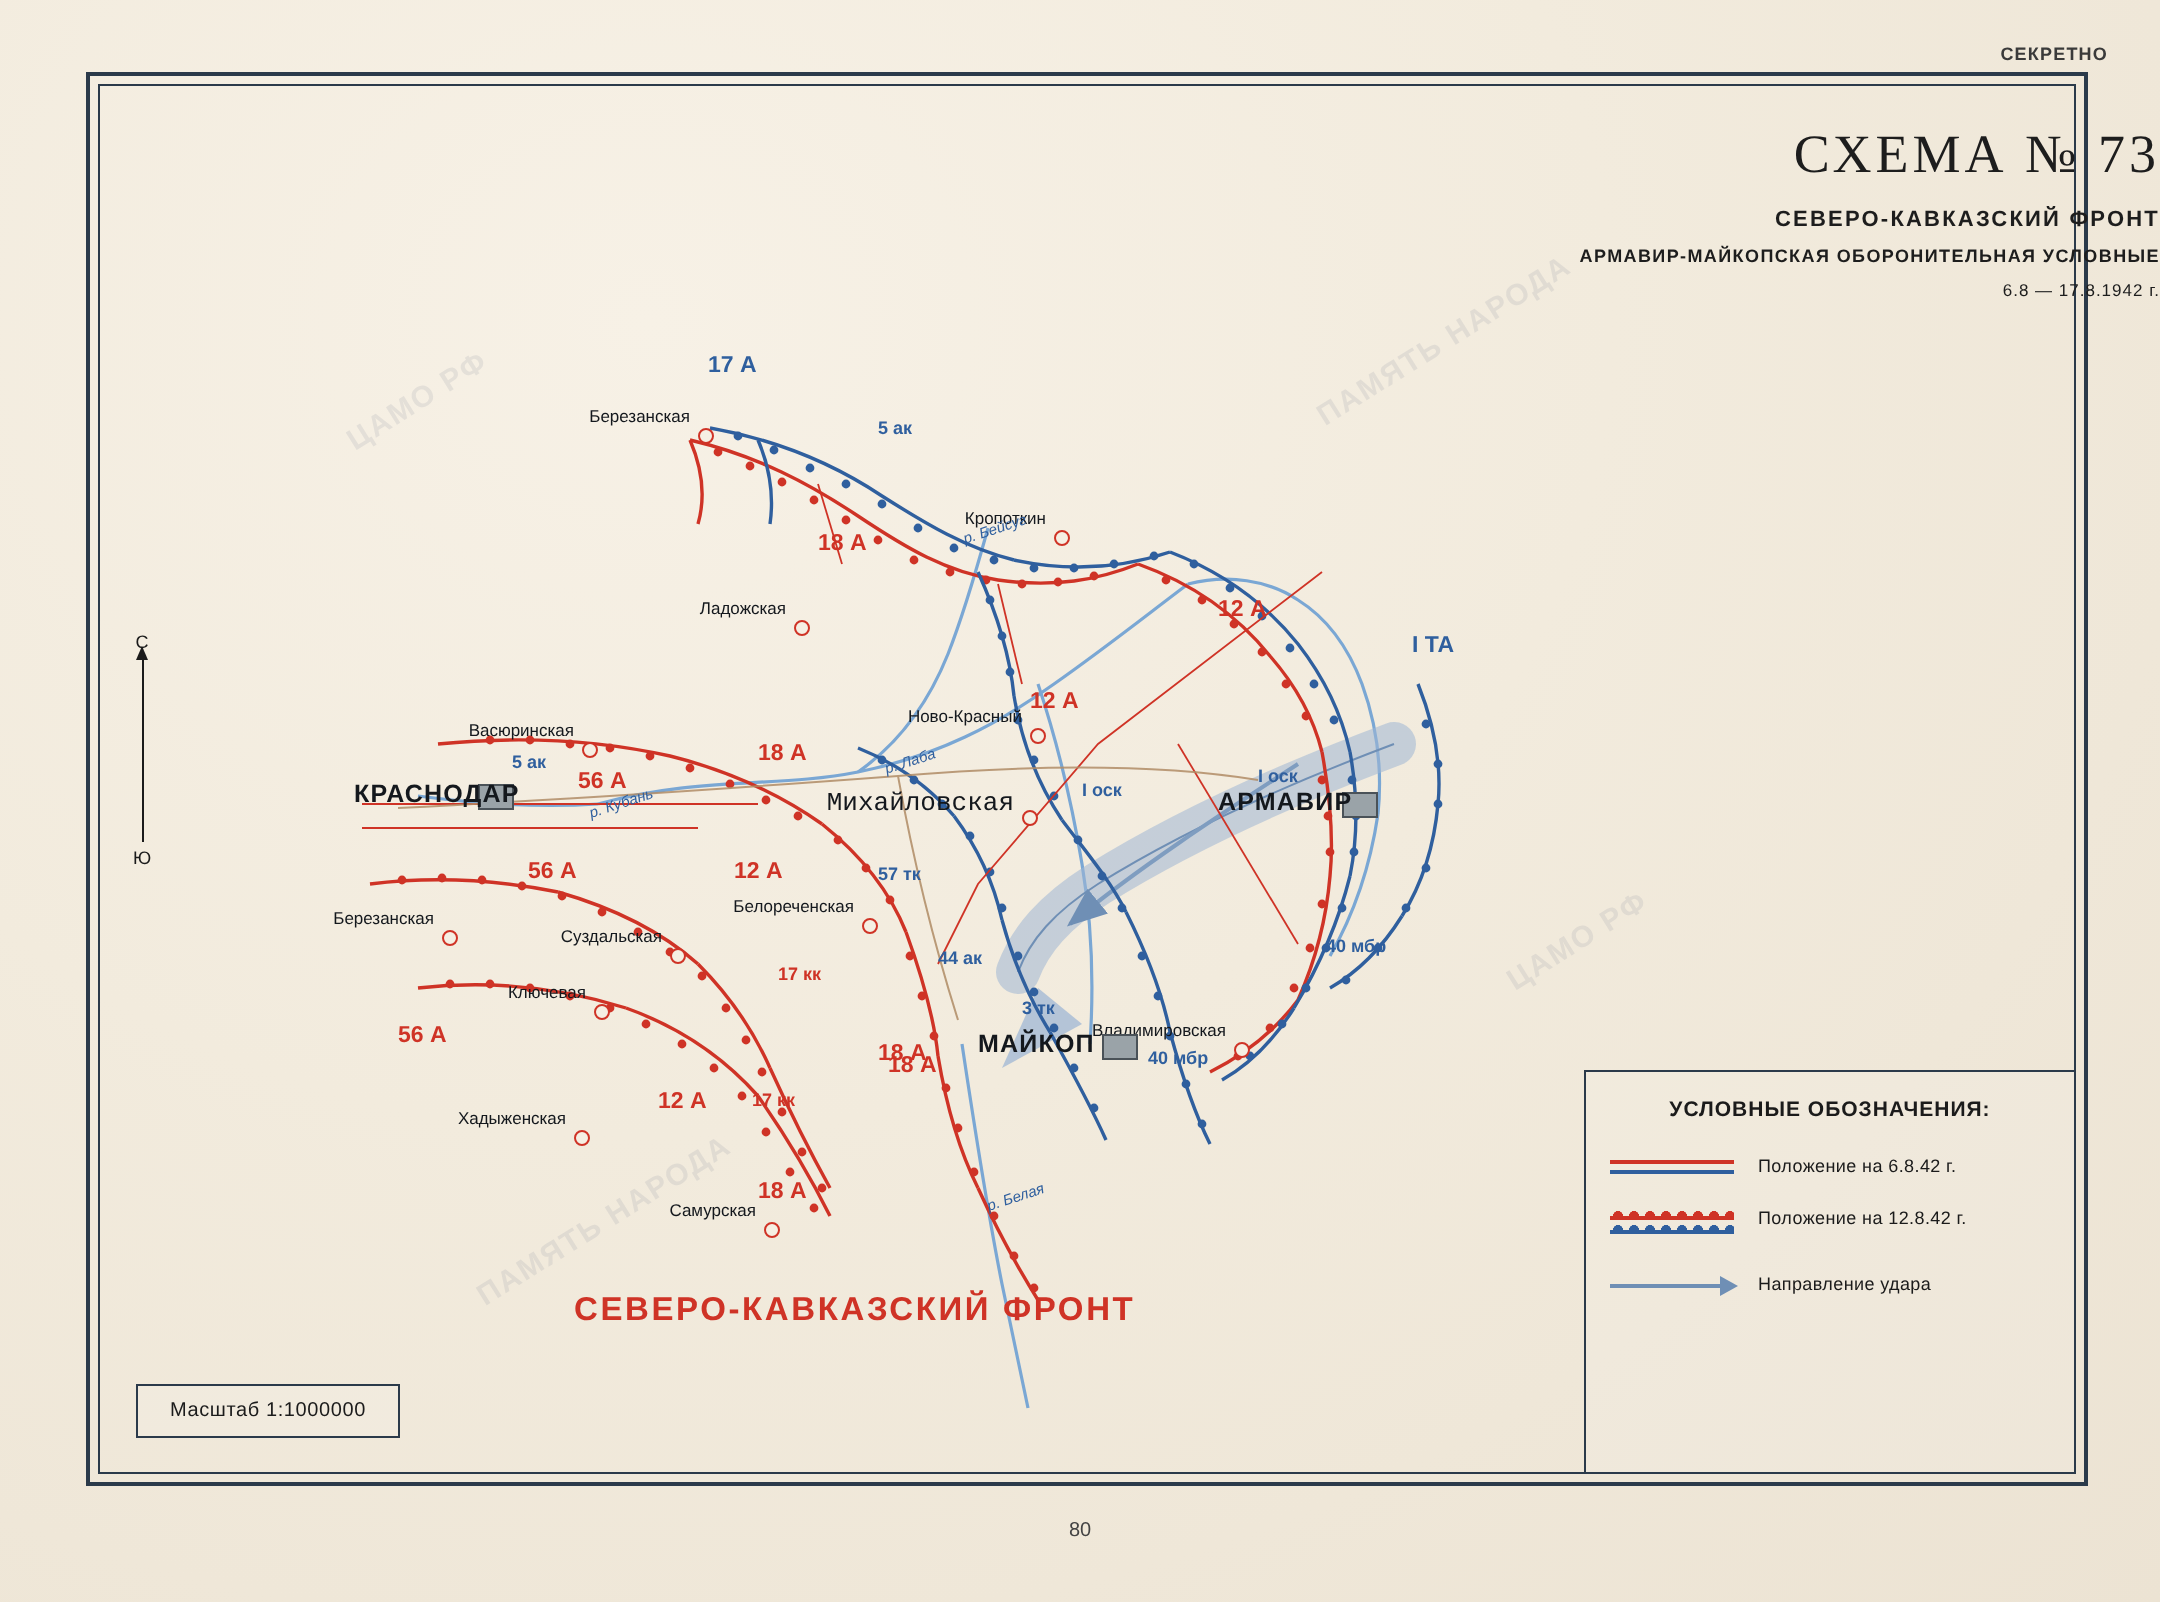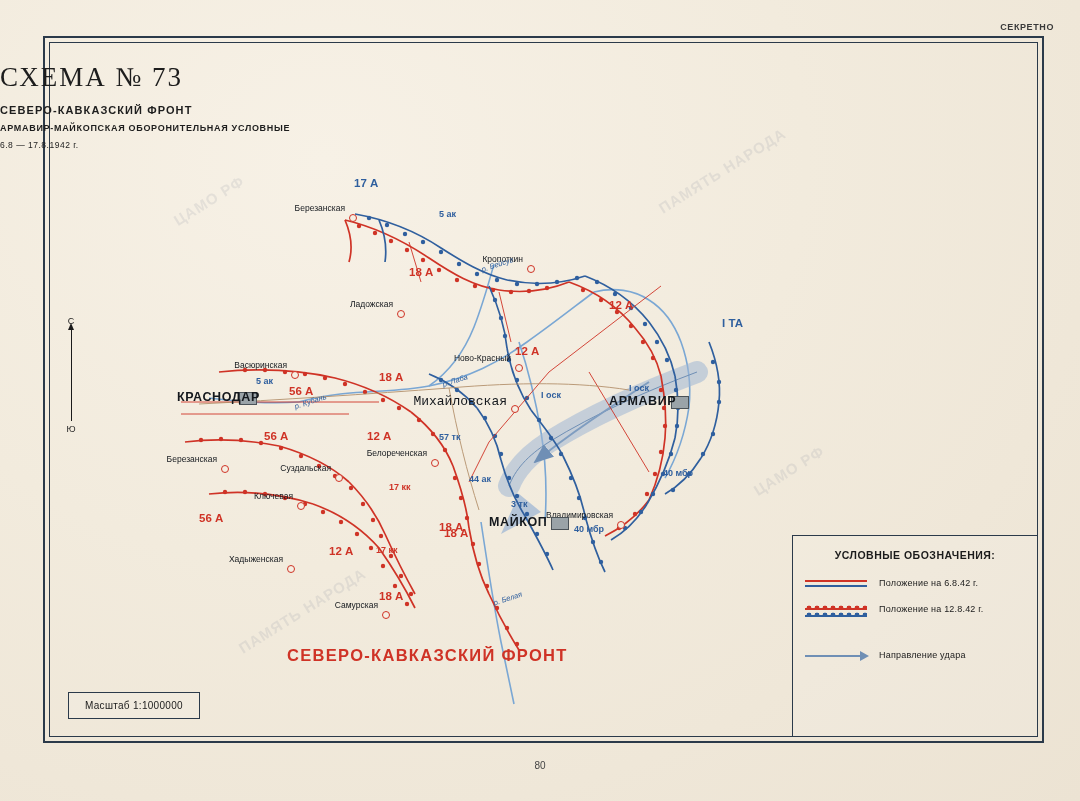--- a/index.html
+++ b/index.html
@@ -26,21 +26,21 @@
   .frame-inner{
     position:absolute;left:49px;top:42px;right:42px;bottom:64px;
     border:1px solid #2b3a4a;
   }
   .page-num{
     position:absolute;left:0;right:0;bottom:30px;text-align:center;
     font-size:10px;color:#444;
   }
 
   
-  .title-block{position:absolute;left:0;right:0;top:62px;text-align:left;}
+  .title-block{position:absolute;left:0;right:0;top:62px;text-align:right;}
   .t1{font-family:"Liberation Serif", serif;font-size:27px;letter-spacing:2px;color:#1d1d1d;}
   .t2{font-size:11px;font-weight:bold;letter-spacing:1.1px;color:#1d1d1d;margin-top:11px;}
   .t3{font-size:9px;font-weight:bold;letter-spacing:.7px;color:#1d1d1d;margin-top:7px;}
   .t4{font-size:8.5px;letter-spacing:.5px;color:#1d1d1d;margin-top:7px;}
 
   
   .compass{position:absolute;left:62px;top:316px;width:18px;text-align:center;color:#1b1b1b;}
   .compass .n{font-size:9px;}
   .compass .s{font-size:9px;}
   .compass .bar{height:92px;width:1px;background:#1b1b1b;margin:3px auto 3px;position:relative;}
@@ -399,21 +399,21 @@
         <div class="lbl lbl-river" style="left: 245px; top: 355px; font-size: 7.5px; transform: rotate(-18deg);">р. Кубань</div>
         <div class="lbl lbl-river" style="left: 393px; top: 334px; font-size: 7.5px; transform: rotate(-18deg);">р. Лаба</div>
         <div class="lbl lbl-river" style="left: 444px; top: 552px; font-size: 7.5px; transform: rotate(-18deg);">р. Белая</div>
         <div class="lbl lbl-river" style="left: 432px; top: 218px; font-size: 7.5px; transform: rotate(-18deg);">р. Бейсуг</div>
       </div>
     <div id="unit-layer">
         <div class="lbl lbl-unit-blue" style="left: 305px; top: 135px; font-size: 11.5px;">17 А</div>
         <div class="lbl lbl-unit-blue" style="left: 390px; top: 167px; font-size: 9px;">5 ак</div>
         <div class="lbl lbl-unit-red" style="left: 360px; top: 224px; font-size: 11.5px;">18 А</div>
         <div class="lbl lbl-unit-red" style="left: 560px; top: 257px; font-size: 11.5px;">12 А</div>
-        <div class="lbl lbl-unit-blue" style="left: 657px; top: 275px; font-size: 11.5px; margin-left: 16px;">I ТА</div>
+        <div class="lbl lbl-unit-blue" style="left: 657px; top: 275px; font-size: 11.5px;">I ТА</div>
         <div class="lbl lbl-unit-red" style="left: 466px; top: 303px; font-size: 11.5px;">12 А</div>
         <div class="lbl lbl-unit-red" style="left: 330px; top: 329px; font-size: 11.5px;">18 А</div>
         <div class="lbl lbl-unit-blue" style="left: 207px; top: 334px; font-size: 9px;">5 ак</div>
         <div class="lbl lbl-unit-red" style="left: 240px; top: 343px; font-size: 11.5px;">56 А</div>
         <div class="lbl lbl-unit-blue" style="left: 580px; top: 341px; font-size: 9px;">I оск</div>
         <div class="lbl lbl-unit-blue" style="left: 492px; top: 348px; font-size: 9px;">I оск</div>
         <div class="lbl lbl-unit-red" style="left: 215px; top: 388px; font-size: 11.5px;">56 А</div>
         <div class="lbl lbl-unit-red" style="left: 318px; top: 388px; font-size: 11.5px;">12 А</div>
         <div class="lbl lbl-unit-blue" style="left: 390px; top: 390px; font-size: 9px;">57 тк</div>
         <div class="lbl lbl-unit-blue" style="left: 420px; top: 432px; font-size: 9px;">44 ак</div>
@@ -453,21 +453,21 @@
       <div class="legend-sym">
         <div class="ls-teeth teeth-red" style="top:2px"></div>
         <div class="ls-line ls-red" style="top:8px"></div>
         <div class="ls-teeth teeth-blue" style="top:9px"></div>
         <div class="ls-line ls-blue" style="top:15px"></div>
       </div>
       <div class="legend-label">Положение на 12.8.42 г.</div>
     </div>
 
 
-    <div class="legend-row" style="margin-top:20px">
+    <div class="legend-row" style="margin-top:7px">
       <div class="legend-sym">
         <div class="ls-arrow"></div>
       </div>
       <div class="legend-label">Направление   удара</div>
     </div>
   </div>
 
   <div class="page-num">80</div>
 </div>
 

